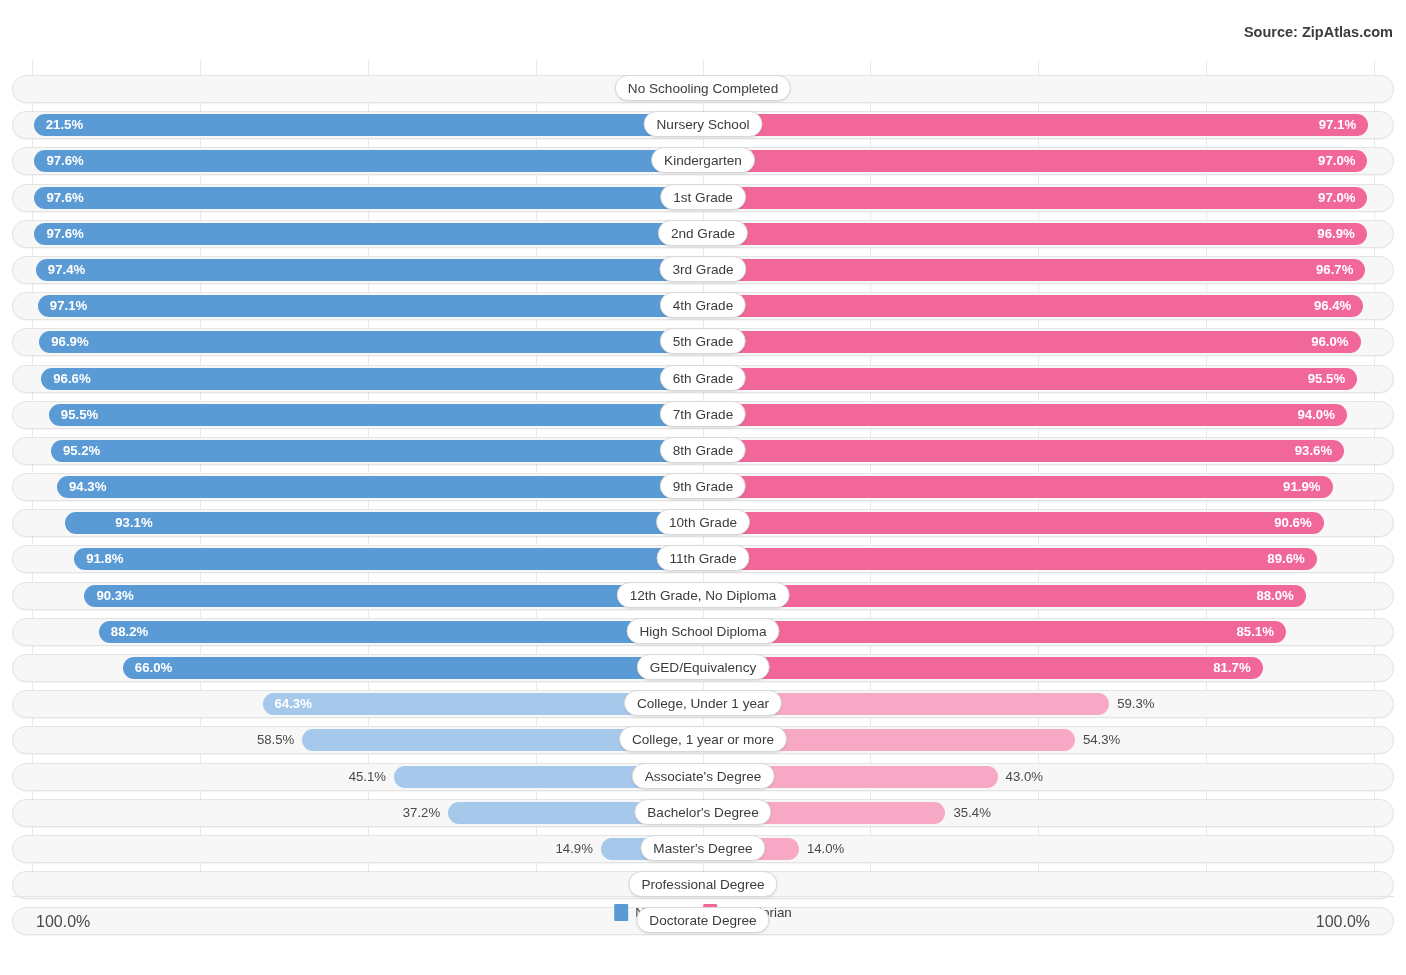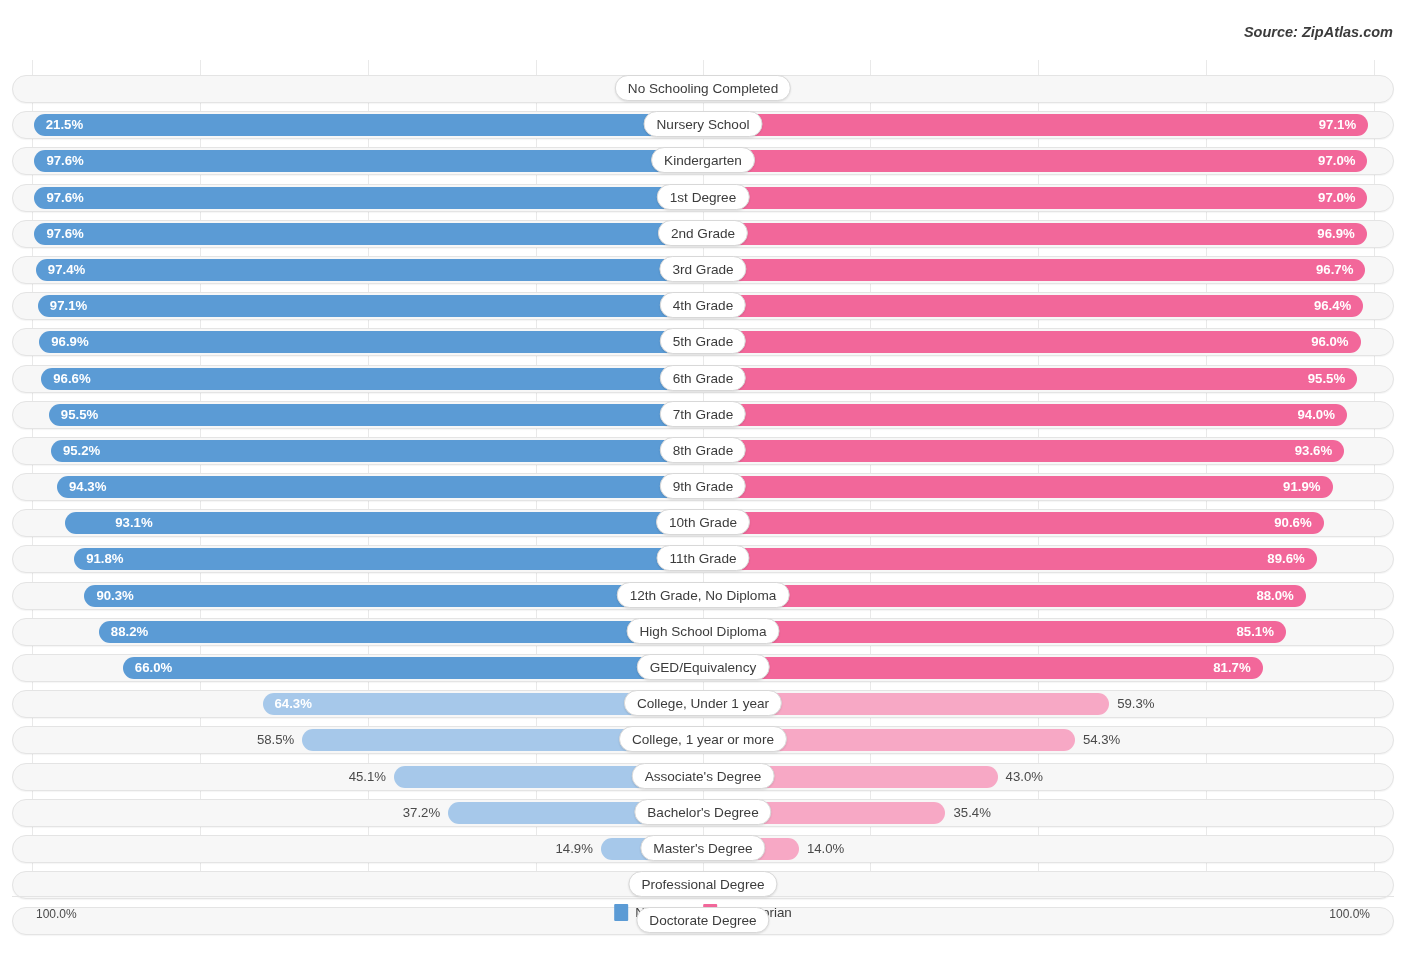--- a/index.html
+++ b/index.html
@@ -29,21 +29,20 @@
     letter-spacing: .2px;
     color: #3c3c3c;
     font-weight: 400;
     white-space: nowrap;
   }
   .source {
     position: absolute;
     right: 13px;
     top: 24px;
     font-size: 14.5px;
-    font-style: italic;
     font-weight: bold;
     color: #3c3c3c;
     white-space: nowrap;
     text-align: right;
   }
 
   
   .plot {
     position: absolute;
     left: 0;
@@ -149,22 +148,22 @@
   
   .footer {
     position: absolute;
     left: 0;
     right: 0;
     bottom: 0;
     height: 40px;
   }
   .axis-left, .axis-right {
     position: absolute;
-    top: 11px;
-    font-size: 12px;
+    top: 17px;
+    font-size: 16px;
     color: #4a4a4a;
   }
   .axis-left  { left: 36px; }
   .axis-right { right: 36px; }
 
   .legend {
     position: absolute;
     left: 50%;
     top: 8px;
     transform: translateX(-50%);
@@ -240,21 +239,21 @@
         <div class="val inside l" style="left: 46.44px;">97.6%</div>
         <div class="val inside r" style="right: 50.55px;">97.0%</div>
         <div class="pill">Kindergarten</div>
       </div>
       <div class="row">
         <div class="track"></div>
         <div class="bar left" style="left: 34.44px; width: 668.56px;"></div>
         <div class="bar right" style="left: 703px; width: 664.45px;"></div>
         <div class="val inside l" style="left: 46.44px;">97.6%</div>
         <div class="val inside r" style="right: 50.55px;">97.0%</div>
-        <div class="pill">1st Degree</div>
+        <div class="pill">1st Grade</div>
       </div>
       <div class="row">
         <div class="track"></div>
         <div class="bar left" style="left: 34.44px; width: 668.56px;"></div>
         <div class="bar right" style="left: 703px; width: 663.765px;"></div>
         <div class="val inside l" style="left: 46.44px;">97.6%</div>
         <div class="val inside r" style="right: 51.235px;">96.9%</div>
         <div class="pill">2nd Grade</div>
       </div>
       <div class="row">

